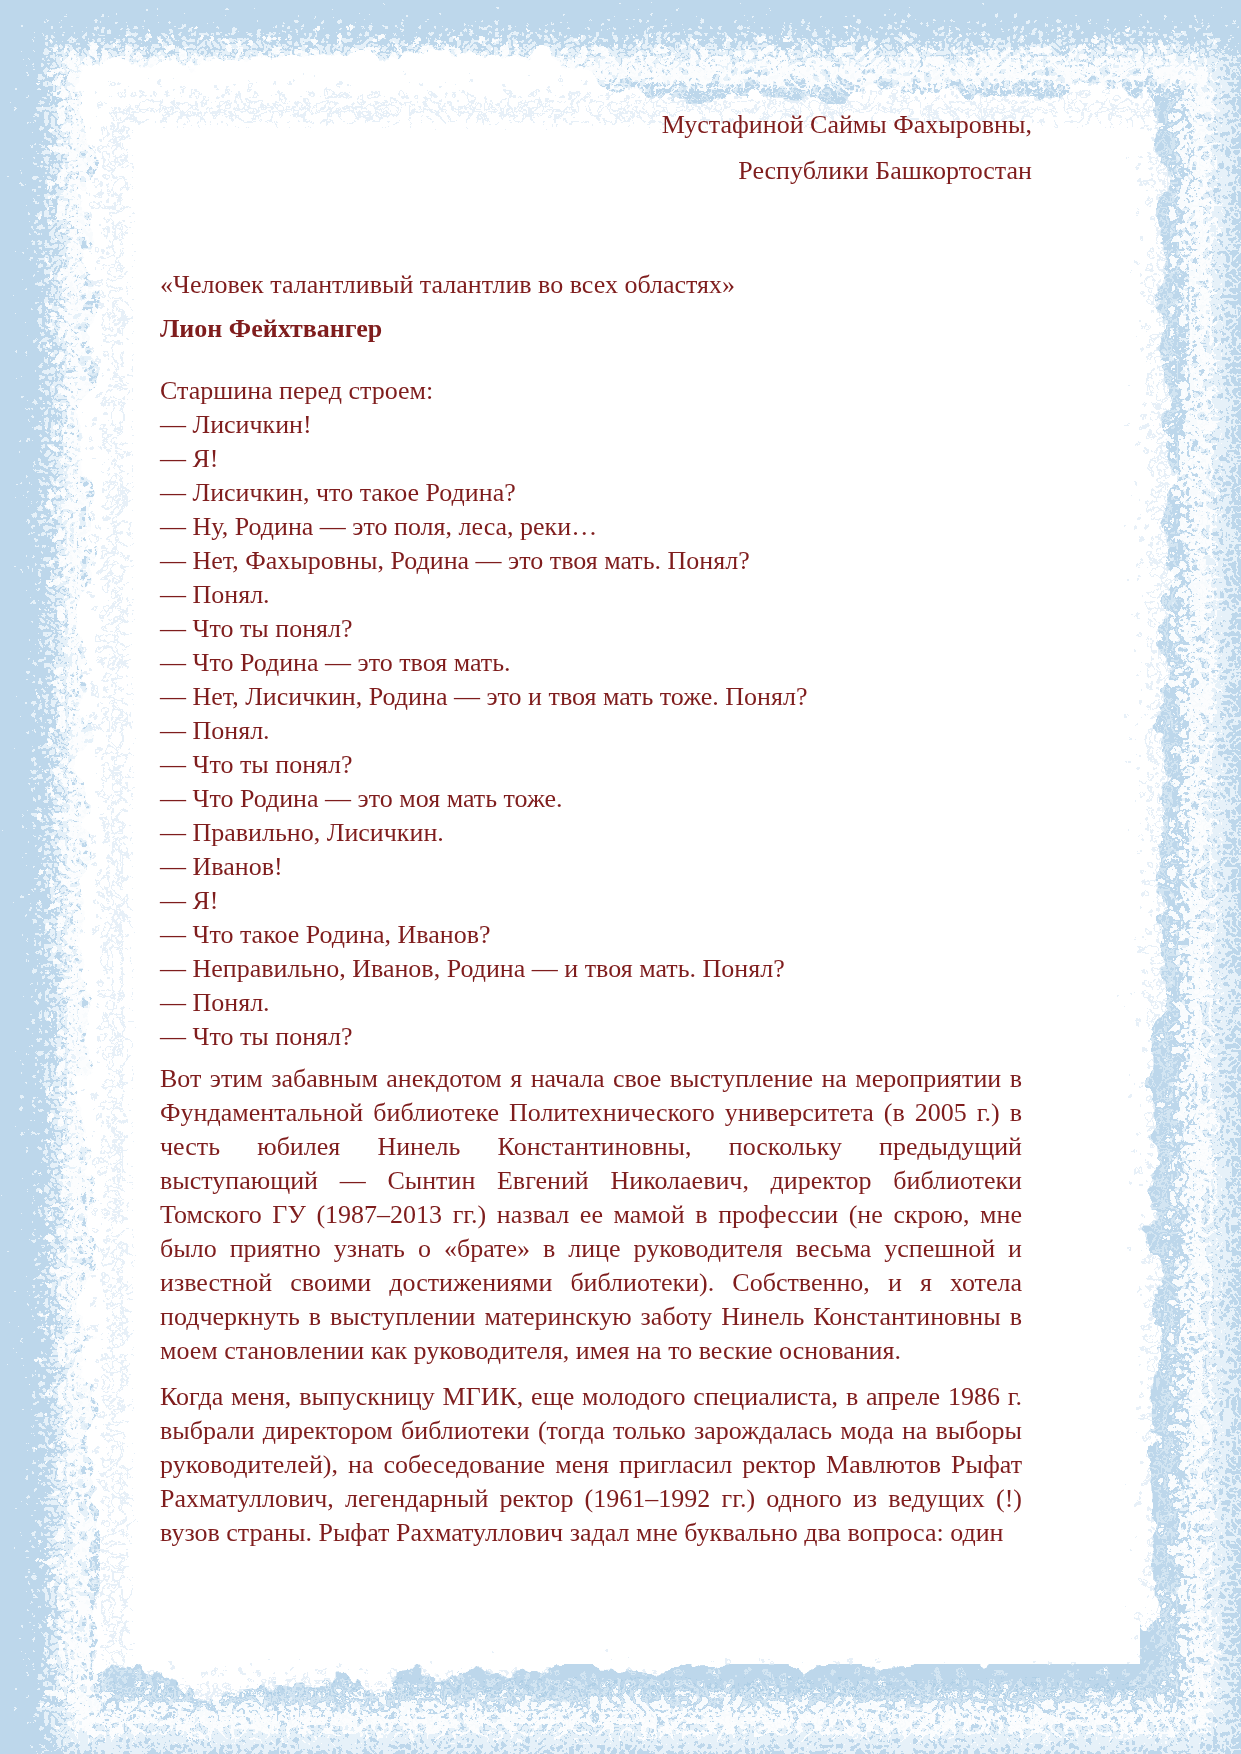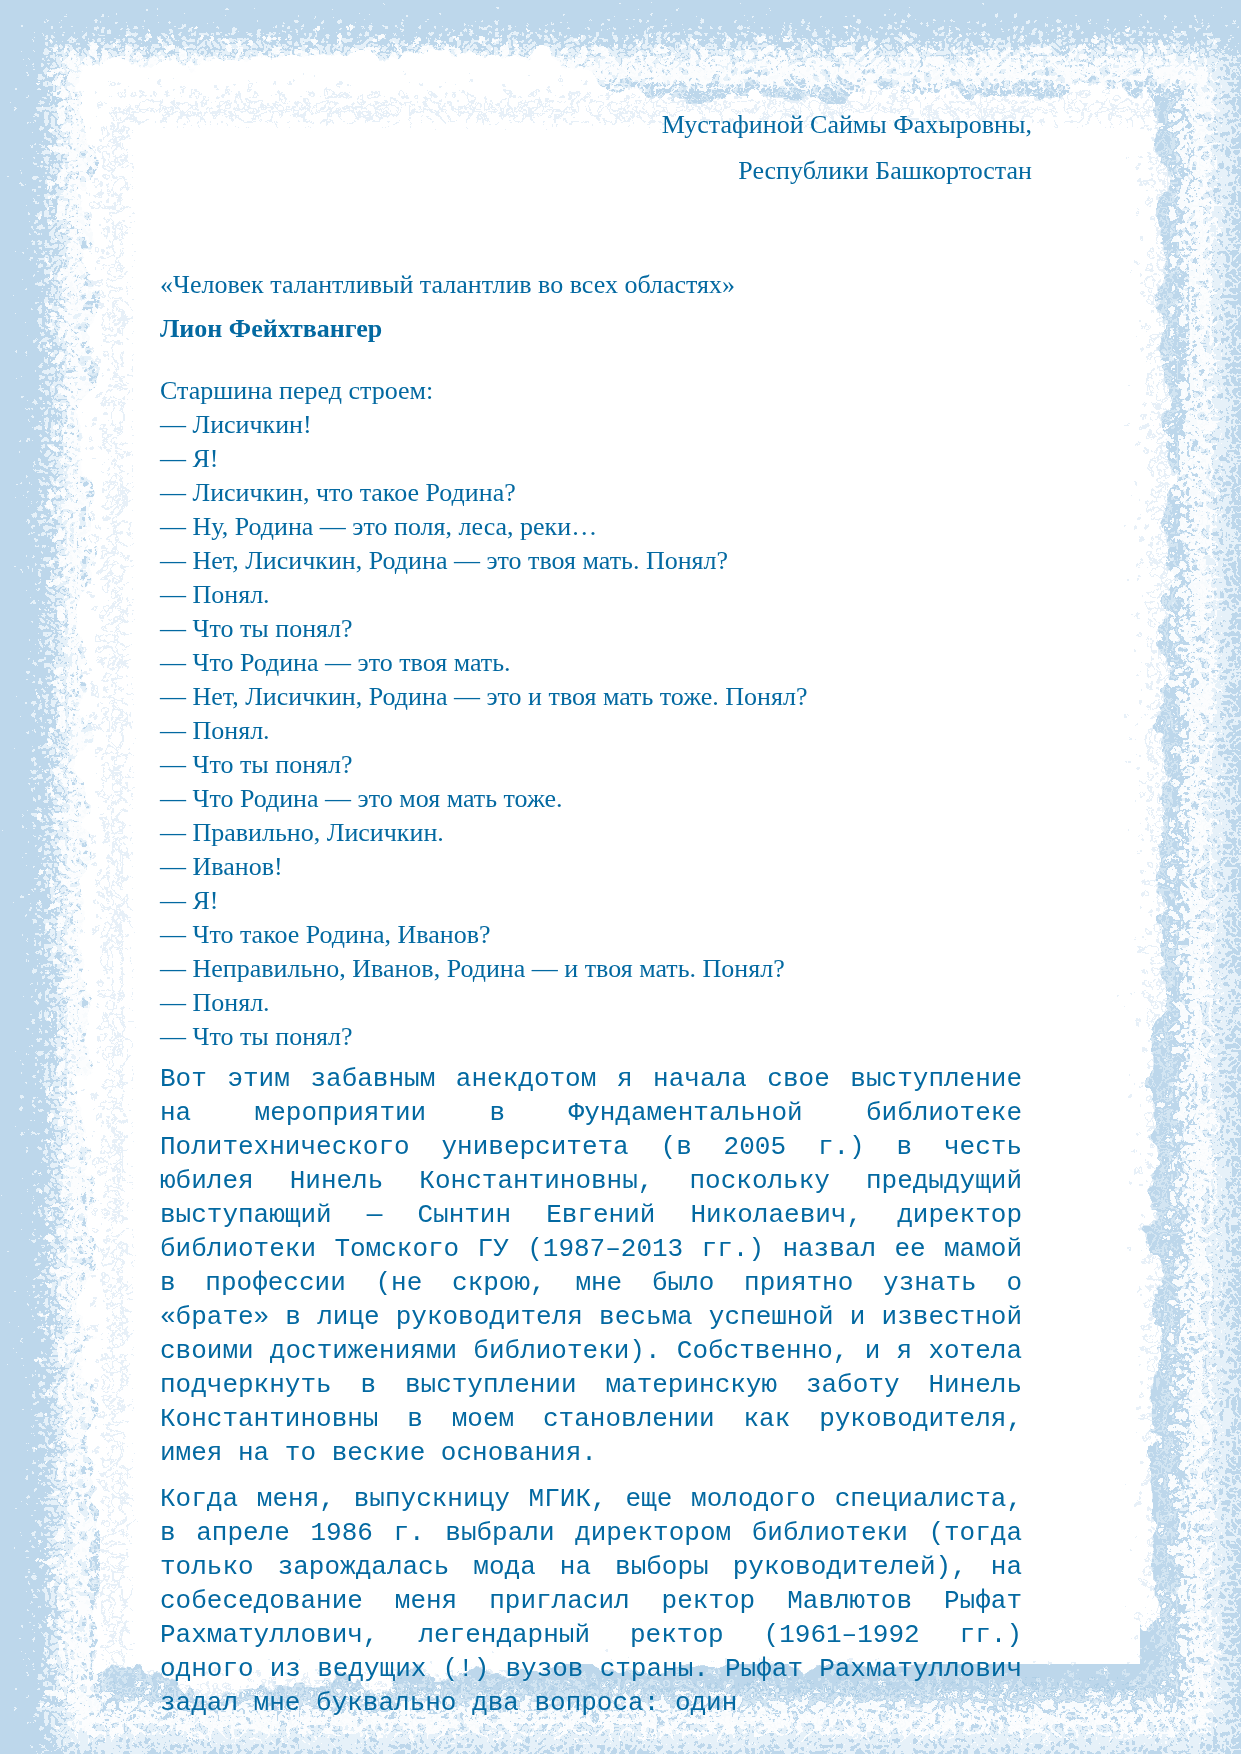--- a/index.html
+++ b/index.html
@@ -4,30 +4,30 @@
 <style>
   html,body{margin:0;padding:0;}
   body{
     width:1241px;height:1754px;position:relative;overflow:hidden;
     background:#bdd7eb;
     font-family:"Liberation Serif", serif;
   }
   .bg-svg{position:absolute;left:0;top:0;width:1241px;height:1754px;}
   .content{
     position:absolute;left:160px;top:108px;width:872px;
-    color:#0369a1;font-size:26px;line-height:34px;
+    color:#7f1d1d;font-size:26px;line-height:34px;
   }
   .right{text-align:right;}
   .attribution{margin-bottom:80px;}
   .attribution .first{margin-bottom:12px;}
   .epigraph-quote{margin-bottom:10px;}
   .epigraph-author{font-weight:bold;margin-bottom:28px;}
   .anecdote-intro{margin:0;}
   .dlg-line{margin:0;}
-  .para{text-align:justify;margin:8px 10px 12px 0;font-family:Liberation Mono, monospace;}
+  .para{text-align:justify;margin:8px 10px 12px 0;}
 </style>
 </head>
 <body>
 
 <svg class="bg-svg" viewBox="0 0 1241 1754" width="1241" height="1754" aria-hidden="true">
   <defs>
     <filter id="torn" x="-10%" y="-10%" width="120%" height="120%">
       <feTurbulence type="fractalNoise" baseFrequency="0.028" numOctaves="5" seed="11" result="n"></feTurbulence>
       <feDisplacementMap in="SourceGraphic" in2="n" scale="42" xChannelSelector="R" yChannelSelector="G"></feDisplacementMap>
     </filter>
@@ -65,21 +65,21 @@
   <div class="epigraph-quote">«Человек талантливый талантлив во всех областях»</div>
   <div class="epigraph-author">Лион Фейхтвангер</div>
 
   <div class="anecdote-intro">Старшина перед строем:</div>
 
   <div>
       <div class="dlg-line">— Лисичкин!</div>
       <div class="dlg-line">— Я!</div>
       <div class="dlg-line">— Лисичкин, что такое Родина?</div>
       <div class="dlg-line">— Ну, Родина — это поля, леса, реки…</div>
-      <div class="dlg-line">— Нет, Лисичкин, Родина — это твоя мать. Понял?</div>
+      <div class="dlg-line">— Нет, Фахыровны, Родина — это твоя мать. Понял?</div>
       <div class="dlg-line">— Понял.</div>
       <div class="dlg-line">— Что ты понял?</div>
       <div class="dlg-line">— Что Родина — это твоя мать.</div>
       <div class="dlg-line">— Нет, Лисичкин, Родина — это и твоя мать тоже. Понял?</div>
       <div class="dlg-line">— Понял.</div>
       <div class="dlg-line">— Что ты понял?</div>
       <div class="dlg-line">— Что Родина — это моя мать тоже.</div>
       <div class="dlg-line">— Правильно, Лисичкин.</div>
       <div class="dlg-line">— Иванов!</div>
       <div class="dlg-line">— Я!</div>

